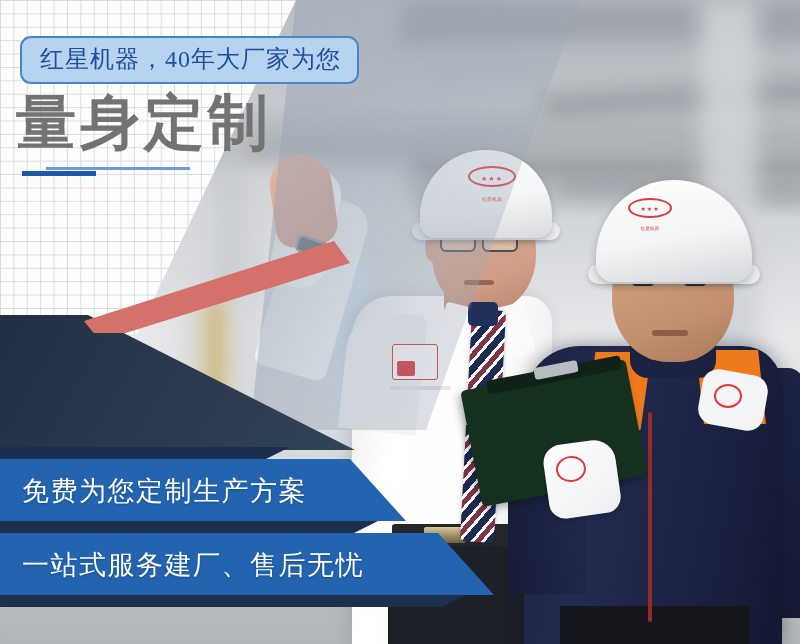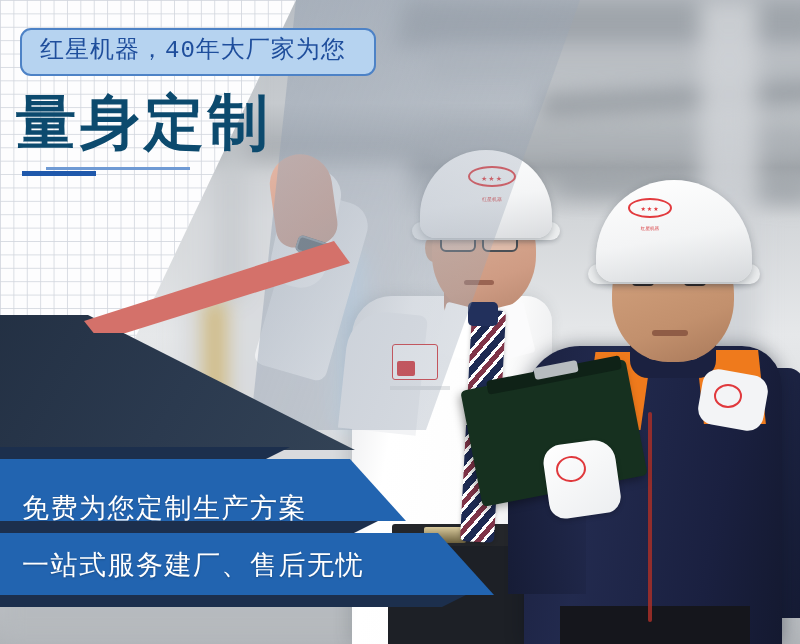--- a/index.html
+++ b/index.html
@@ -163,37 +163,37 @@
   }
   
   .stripe-salmon{
     position:absolute;left:66px;top:241px;width:300px;height:92px;
     background:#d4716a;
     clip-path:polygon(18px 80px, 268px 0px, 284px 22px, 34px 100px);
   }
 
   
   .badge{
-    position:absolute;left:20px;top:28px;
-    padding:9px 28px 11px 18px;
+    position:absolute;left:20px;top:36px;
+    padding:9px 16px 11px 18px;
     background:#b6d3f0;
     border:2px solid #4d82c6;
     border-radius:11px;
     color:#1f4e9c;
     font-size:24px;
     letter-spacing:1px;
     line-height:1;
     white-space:nowrap;
-    font-family:Liberation Mono, monospace;
+    font-family:Liberation Serif, serif;
   }
   .headline{
     position:absolute;left:16px;top:92px;
     font-size:60px;
     font-weight:bold;
-    color:#0c4a6e;
+    color:#737373;
     letter-spacing:4px;
     line-height:1;
     white-space:nowrap;
     font-family:"DejaVu Sans","Liberation Sans",sans-serif;
   }
   .rule-thin{position:absolute;left:46px;top:167px;width:144px;height:3px;background:#6f9ad4;}
   .rule-thick{position:absolute;left:22px;top:171px;width:74px;height:5px;background:#1f58ab;}
 
   
   .bar{
@@ -214,21 +214,21 @@
     white-space:nowrap;
     font-family:"DejaVu Sans","Liberation Sans",sans-serif;
     text-shadow:0 1px 2px rgba(0,0,0,.25);
   }
   .shadowbar{position:absolute;left:0;height:12px;background:#1c2f4d;}
 
   .bar1{top:385px;width:318px;}
   .bar1 .fill{clip-path:polygon(0 0, 262px 0, 318px 62px, 0 62px);}
   .shadow1{top:447px;width:290px;clip-path:polygon(0 0, 290px 0, 266px 12px, 0 12px);}
 
-  .bar2{top:459px;width:406px;align-items:flex-end;}
+  .bar2{top:459px;width:406px;}
   .bar2 .fill{clip-path:polygon(0 0, 350px 0, 406px 62px, 0 62px);}
   .shadow2{top:521px;width:378px;clip-path:polygon(0 0, 378px 0, 354px 12px, 0 12px);}
 
   .bar3{top:533px;width:494px;}
   .bar3 .fill{clip-path:polygon(0 0, 438px 0, 494px 62px, 0 62px);}
   .shadow3{top:595px;width:466px;clip-path:polygon(0 0, 466px 0, 442px 12px, 0 12px);}
 </style>
 </head>
 <body>
 

